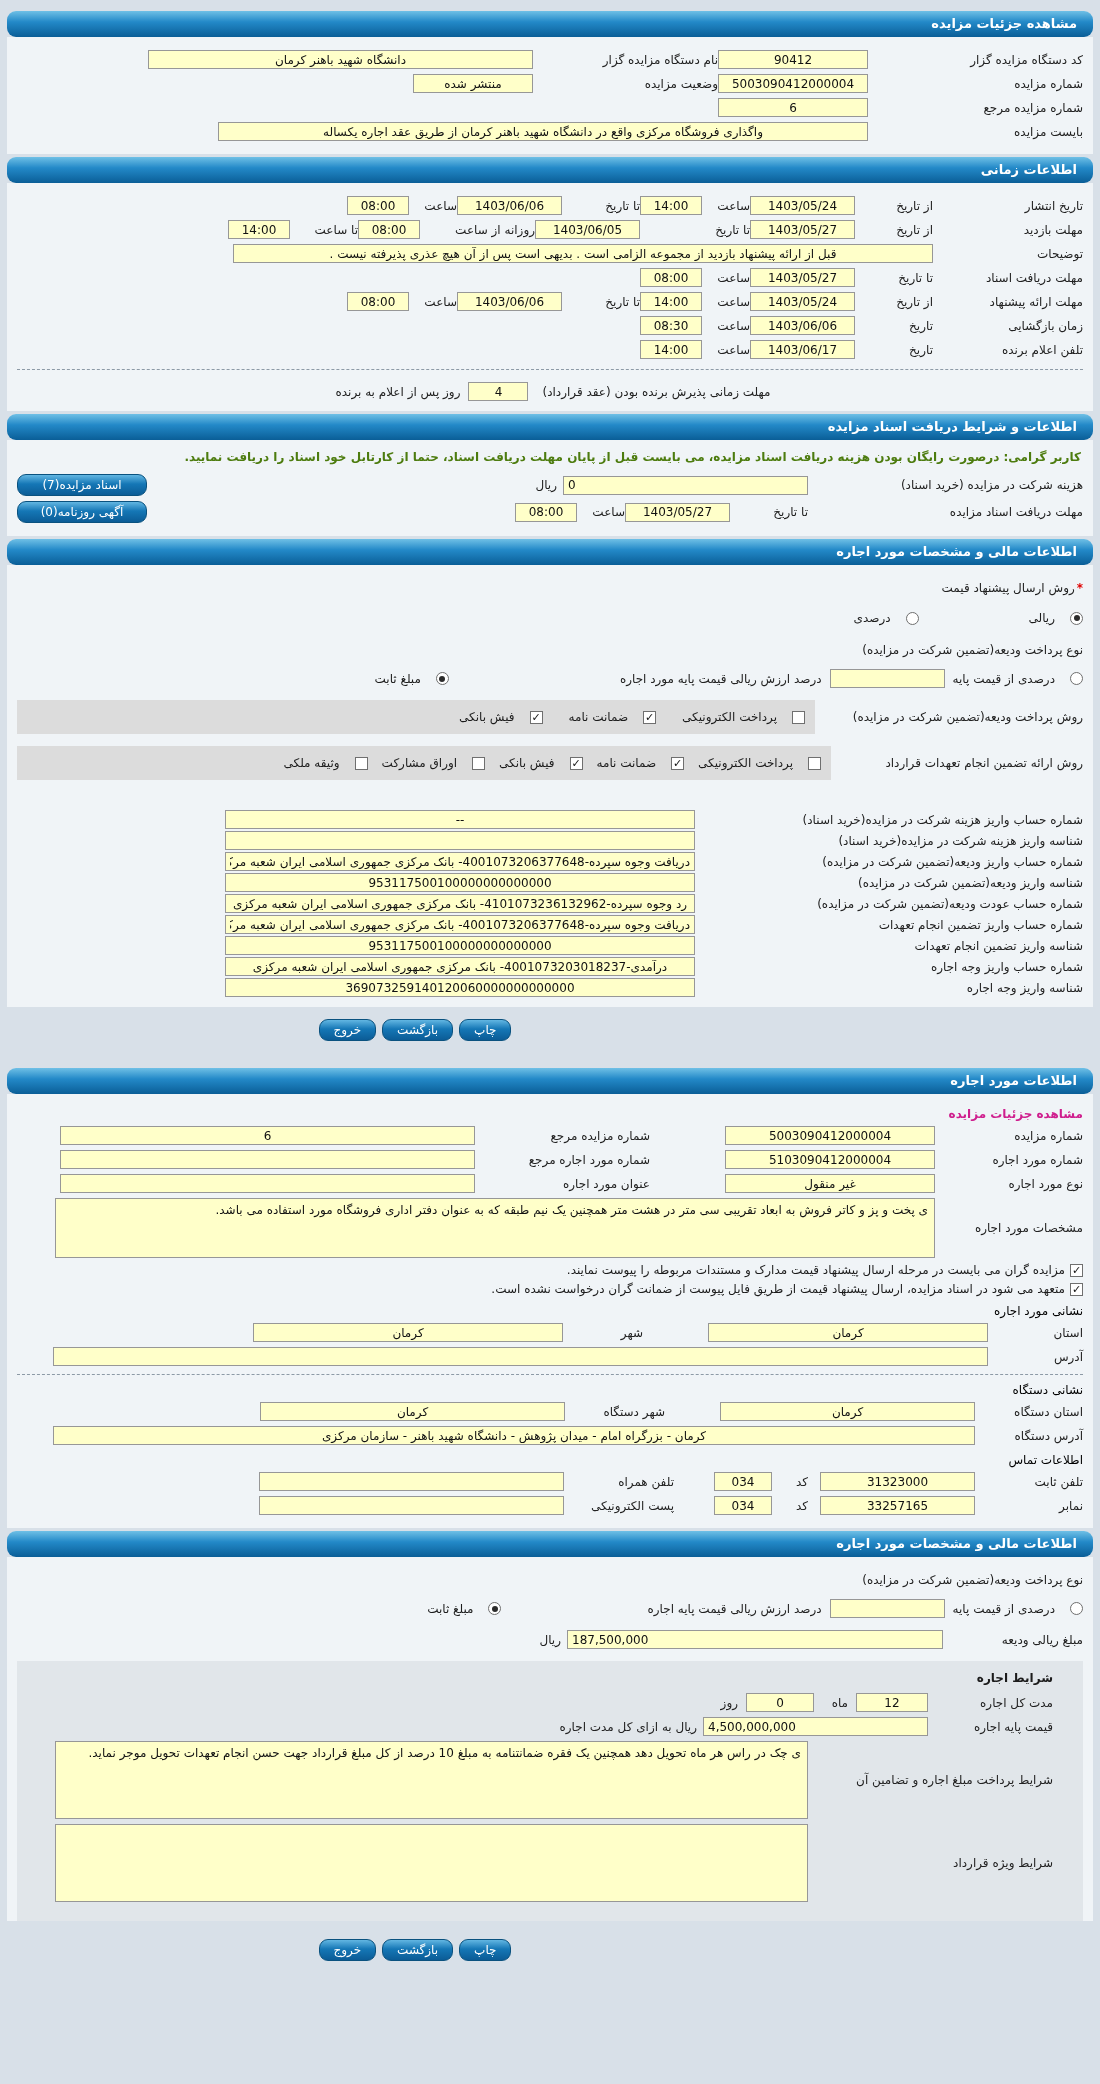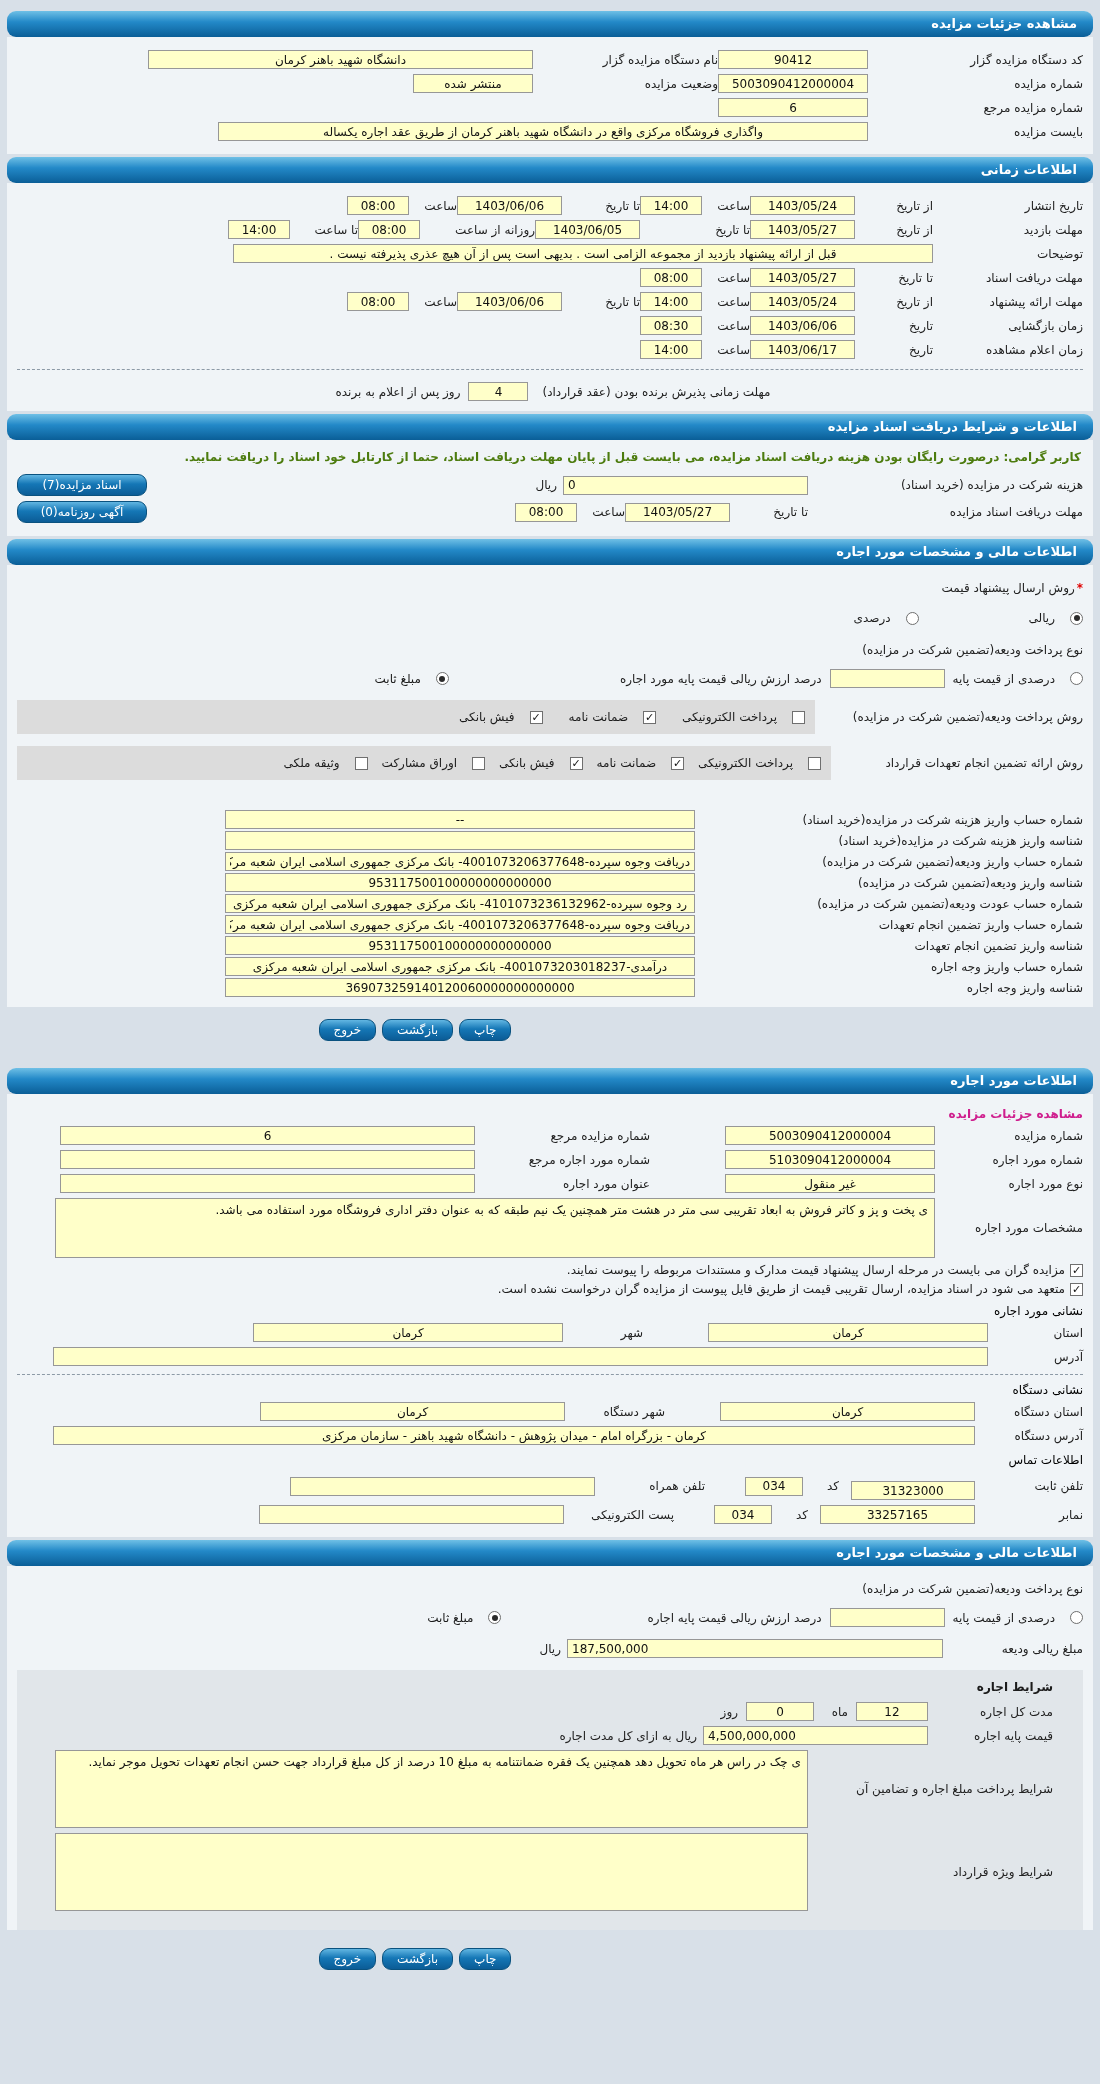--- a/index.html
+++ b/index.html
@@ -153,21 +153,21 @@
       <input class="fld ltrc" style="width: 62px;" readonly="" value="08:00">
     </div>
     <div class="row">
       <span class="lbl" style="width:150px">زمان بازگشایی</span>
       <span class="lbl" style="width:78px">تاریخ</span>
       <input class="fld ltrc" style="width: 105px;" readonly="" value="1403/06/06">
       <span class="lbl" style="width:48px">ساعت</span>
       <input class="fld ltrc" style="width: 62px;" readonly="" value="08:30">
     </div>
     <div class="row">
-      <span class="lbl" style="width:150px">زمان اعلام مشاهده</span>
+      <span class="lbl" style="width:150px">تلفن اعلام برنده</span>
       <span class="lbl" style="width:78px">تاریخ</span>
       <input class="fld ltrc" style="width: 105px;" readonly="" value="1403/06/17">
       <span class="lbl" style="width:48px">ساعت</span>
       <input class="fld ltrc" style="width: 62px;" readonly="" value="14:00">
     </div>
     <div class="dash"></div>
     <div class="accept-row">
       <span class="lbl">مهلت زمانی پذیرش برنده بودن (عقد قرارداد)</span>
       <input class="fld ltrc" style="width: 60px;" readonly="" value="4">
       <span class="lbl">روز پس از اعلام به برنده</span>
@@ -341,21 +341,21 @@
     <div class="row">
       <span class="lbl" style="width:148px">مشخصات مورد اجاره</span>
       <textarea class="fld" style="flex: 1 1 0%; margin-left: 38px; height: 60px;" readonly="">ی پخت و پز و کاتر فروش به ابعاد تقریبی سی متر در هشت متر همچنین یک نیم طبقه که به عنوان دفتر اداری فروشگاه مورد استفاده می باشد.</textarea>
     </div>
     <div class="row" style="gap:5px">
       <span class="cb checked"></span>
       <span>مزایده گران می بایست در مرحله ارسال پیشنهاد قیمت مدارک و مستندات مربوطه را پیوست نمایند.</span>
     </div>
     <div class="row" style="gap:5px">
       <span class="cb checked"></span>
-      <span>متعهد می شود در اسناد مزایده، ارسال تقریبی قیمت از طریق فایل پیوست از مزایده گران درخواست نشده است.</span>
+      <span>متعهد می شود در اسناد مزایده، ارسال پیشنهاد قیمت از طریق فایل پیوست از ضمانت گران درخواست نشده است.</span>
     </div>
     <div class="mini-head">نشانی مورد اجاره</div>
     <div class="row">
       <span class="lbl" style="width:95px">استان</span>
       <input class="fld center" style="width: 280px;" readonly="" value="کرمان">
       <span class="lbl" style="width:145px;padding-right:65px">شهر</span>
       <input class="fld center" style="width: 310px;" readonly="" value="کرمان">
     </div>
     <div class="row">
       <span class="lbl" style="width:95px">آدرس</span>
@@ -369,21 +369,21 @@
       <span class="lbl" style="width:155px;padding-right:55px">شهر دستگاه</span>
       <input class="fld center" style="width: 305px;" readonly="" value="کرمان">
     </div>
     <div class="row">
       <span class="lbl" style="width:108px">آدرس دستگاه</span>
       <input class="fld center" style="width: 922px;" readonly="" value="کرمان - بزرگراه امام - میدان پژوهش - دانشگاه شهید باهنر - سازمان مرکزی">
     </div>
     <div class="mini-head">اطلاعات تماس</div>
     <div class="row">
       <span class="lbl" style="width:108px">تلفن ثابت</span>
-      <input class="fld ltrc" style="width: 124px; margin-top: 9px;" readonly="" value="31323000">
+      <input class="fld ltrc" style="width: 155px;" readonly="" value="31323000">
       <span class="lbl" style="width:48px;padding-right:12px">کد</span>
       <input class="fld ltrc" style="width: 58px;" readonly="" value="034">
       <span class="lbl" style="width:150px;padding-right:40px">تلفن همراه</span>
       <input class="fld ltrc" style="width: 305px;" readonly="" value="">
     </div>
     <div class="row">
       <span class="lbl" style="width:108px">نمابر</span>
       <input class="fld ltrc" style="width: 155px;" readonly="" value="33257165">
       <span class="lbl" style="width:48px;padding-right:12px">کد</span>
       <input class="fld ltrc" style="width: 58px;" readonly="" value="034">

